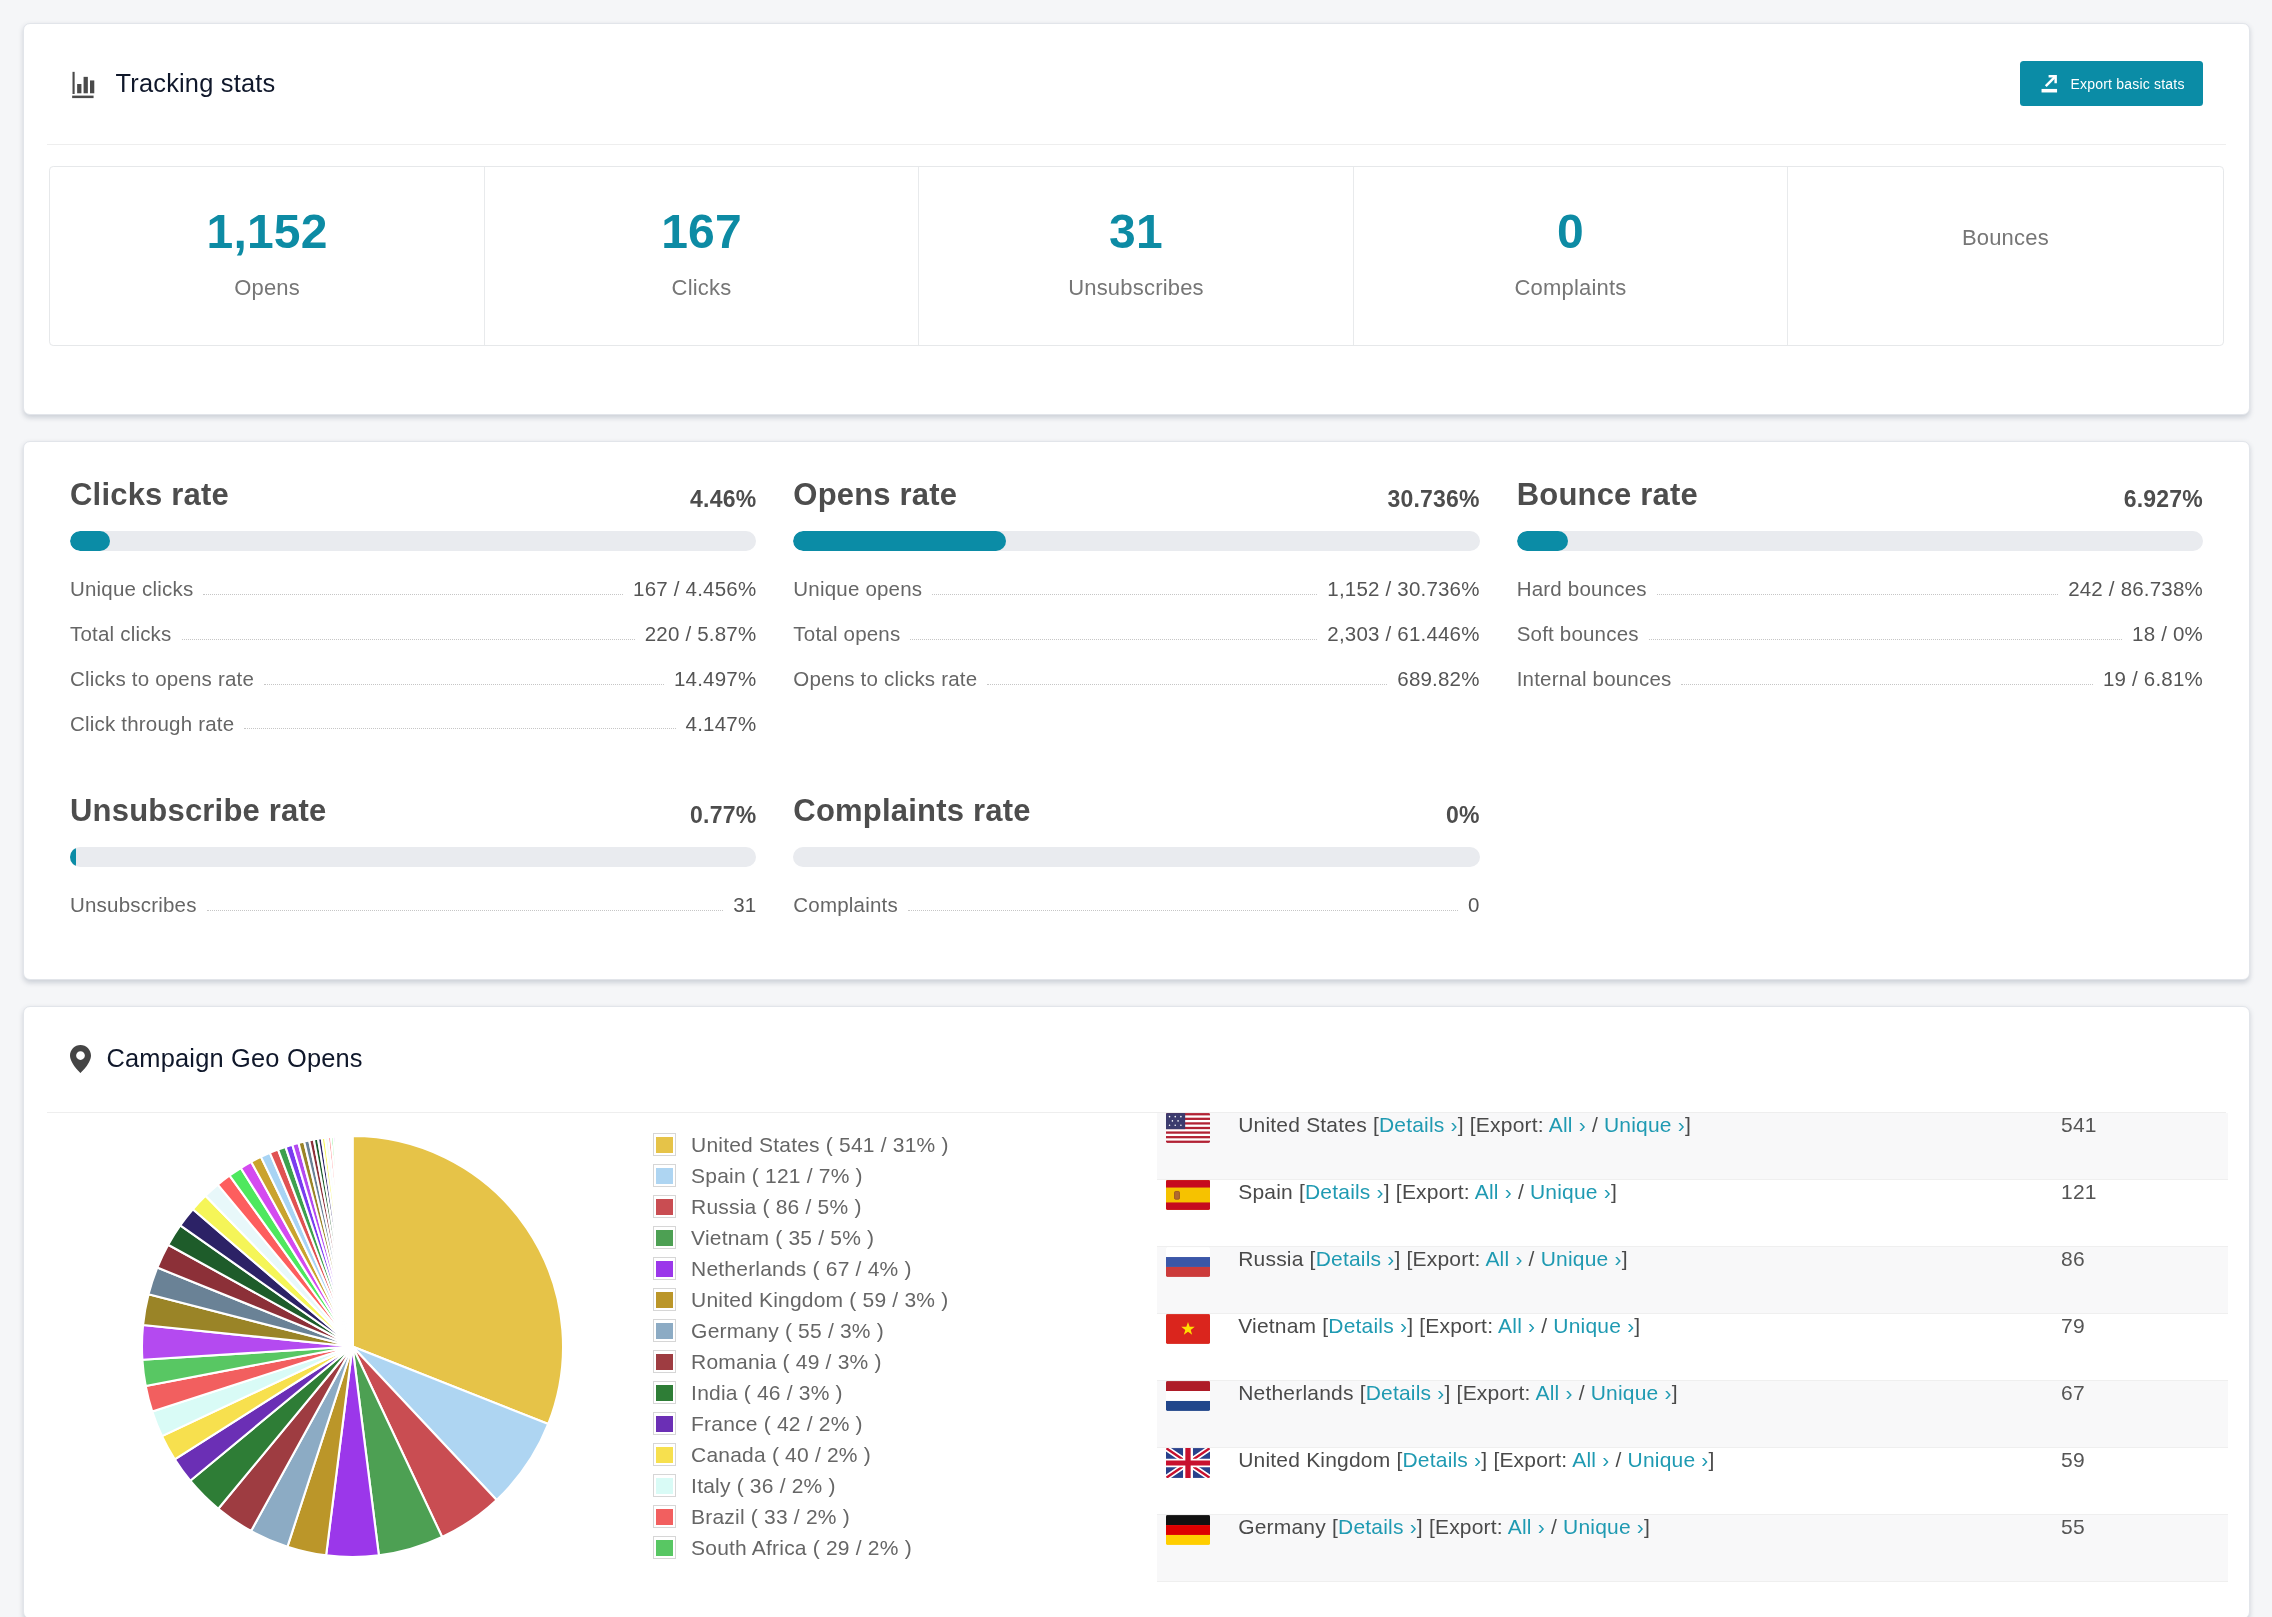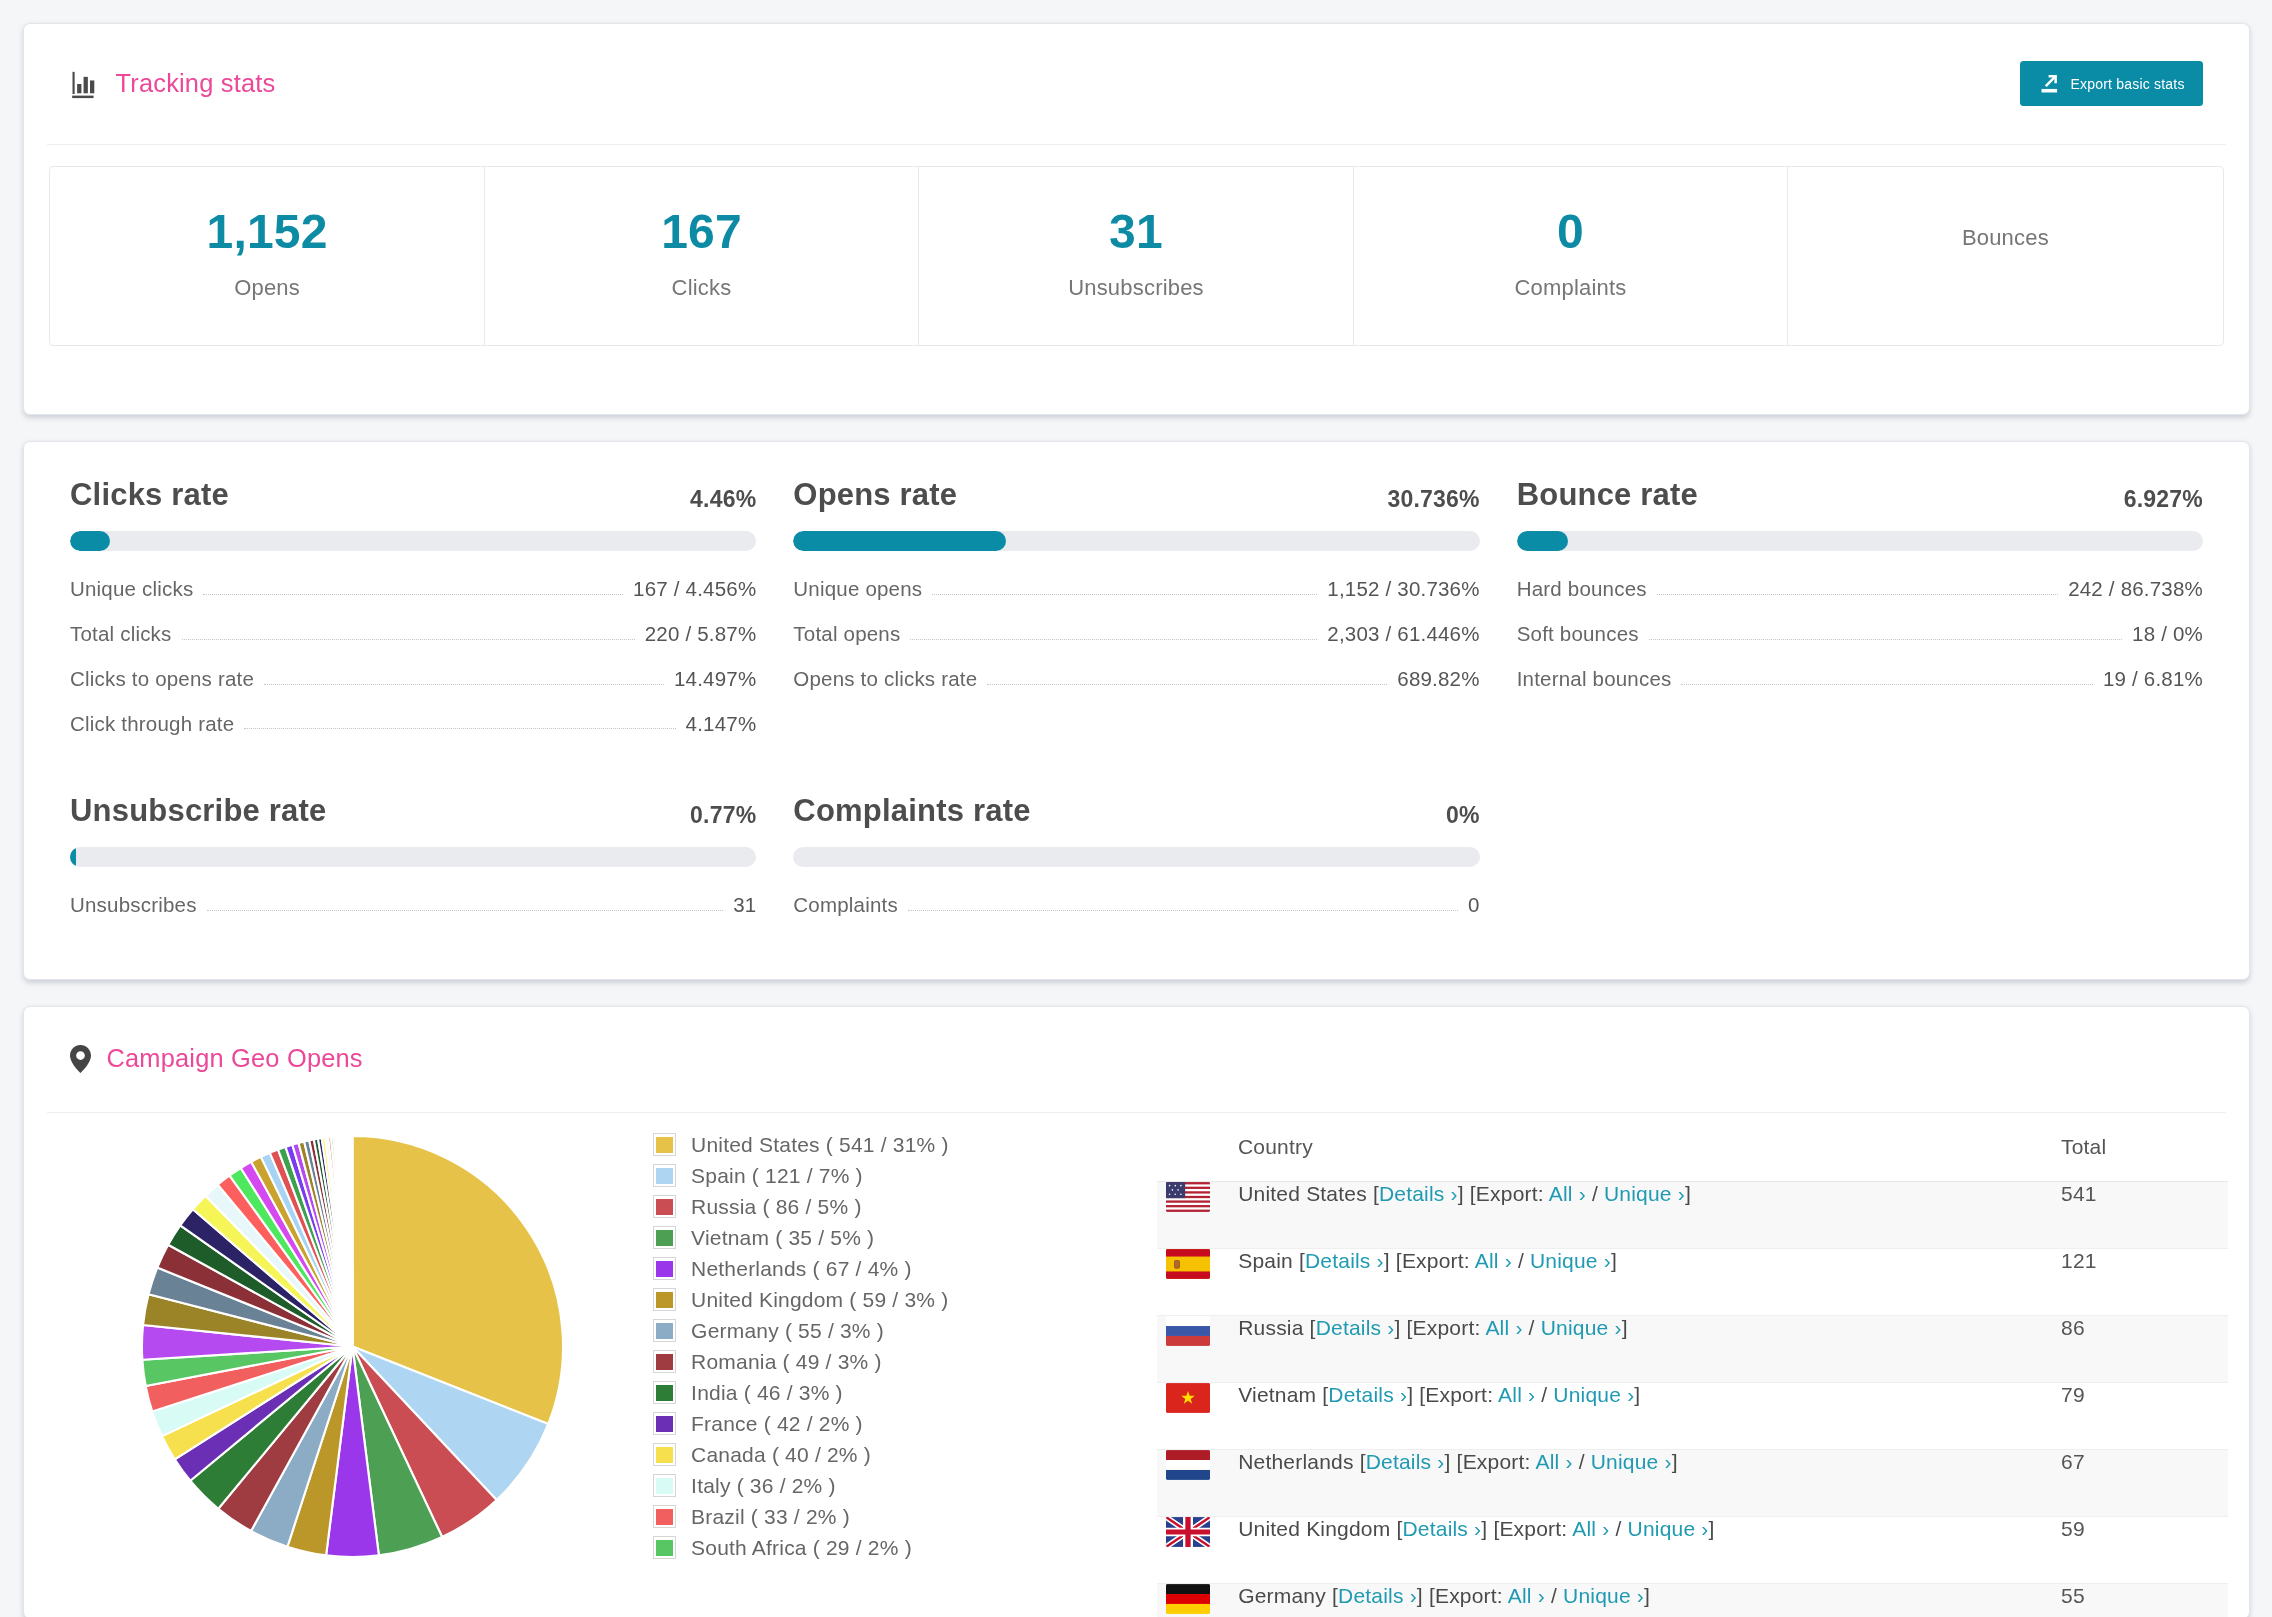--- a/index.html
+++ b/index.html
@@ -2,21 +2,21 @@
 <html style="font-size:11.3px"><head>
 <meta charset="utf-8">
 <style>
   * { margin:0; padding:0; box-sizing:border-box; }
   html,body { width:2273px; height:1618px; background:#f5f6f8; overflow:hidden;
               font-family:"Liberation Sans","DejaVu Sans",sans-serif; letter-spacing:0.2px; }
   .page { padding:23px 23px 0; }
   .card { background:#fff; border:0.7px solid #e2e5ea; border-radius:7px;
           box-shadow:0 2.1px 5px rgba(70,80,105,0.22); margin-bottom:25.4px; }
   .card-header { display:flex; align-items:center; padding:37px 46px 0; }
-  .card-header h2 { font-size:25.4px; font-weight:500; color:#ec4899; display:flex; align-items:center; }
+  .card-header h2 { font-size:25.4px; font-weight:500; color:#0f172a; display:flex; align-items:center; }
   .hicon { margin-right:15.5px; display:inline-flex; }
   .divider { border-bottom:1.4px solid #eeeeee; margin:38px 22.6px 0; }
 
   
   .export-btn { margin-left:auto; background:#0b8ca6; color:#fff; border:none; border-radius:3.5px;
                 height:45px; padding:0 18.4px; font-size:14px; letter-spacing:0.2px;
                 font-family:inherit; display:flex; align-items:center; cursor:pointer; }
   .export-btn .eicon { margin-right:10px; display:inline-flex; }
 
   
@@ -393,24 +393,20 @@
             <span class="legend-text">Brazil ( 33 / 2% )</span>
           </div>
           <div class="legend-item">
             <span class="legend-box">
               <div style="background: rgb(88, 199, 99);"></div>
             </span>
             <span class="legend-text">South Africa ( 29 / 2% )</span>
           </div>
         </div>
       <div class="geo-table" id="geo-table">
-          <div class="gt-header">
-            <span class="gt-col-country">Country</span>
-            <span class="gt-col-total">Total</span>
-          </div>
           <div class="gt-row odd">
             <span class="flag">
               <svg viewBox="0 0 62 42">
                 <rect width="62" height="42" fill="#b22234"></rect>
                 <rect y="3.23" width="62" height="3.23" fill="#fff"></rect>
                 <rect y="9.69" width="62" height="3.23" fill="#fff"></rect>
                 <rect y="16.15" width="62" height="3.23" fill="#fff"></rect>
                 <rect y="22.62" width="62" height="3.23" fill="#fff"></rect>
                 <rect y="29.08" width="62" height="3.23" fill="#fff"></rect>
                 <rect y="35.54" width="62" height="3.23" fill="#fff"></rect>

